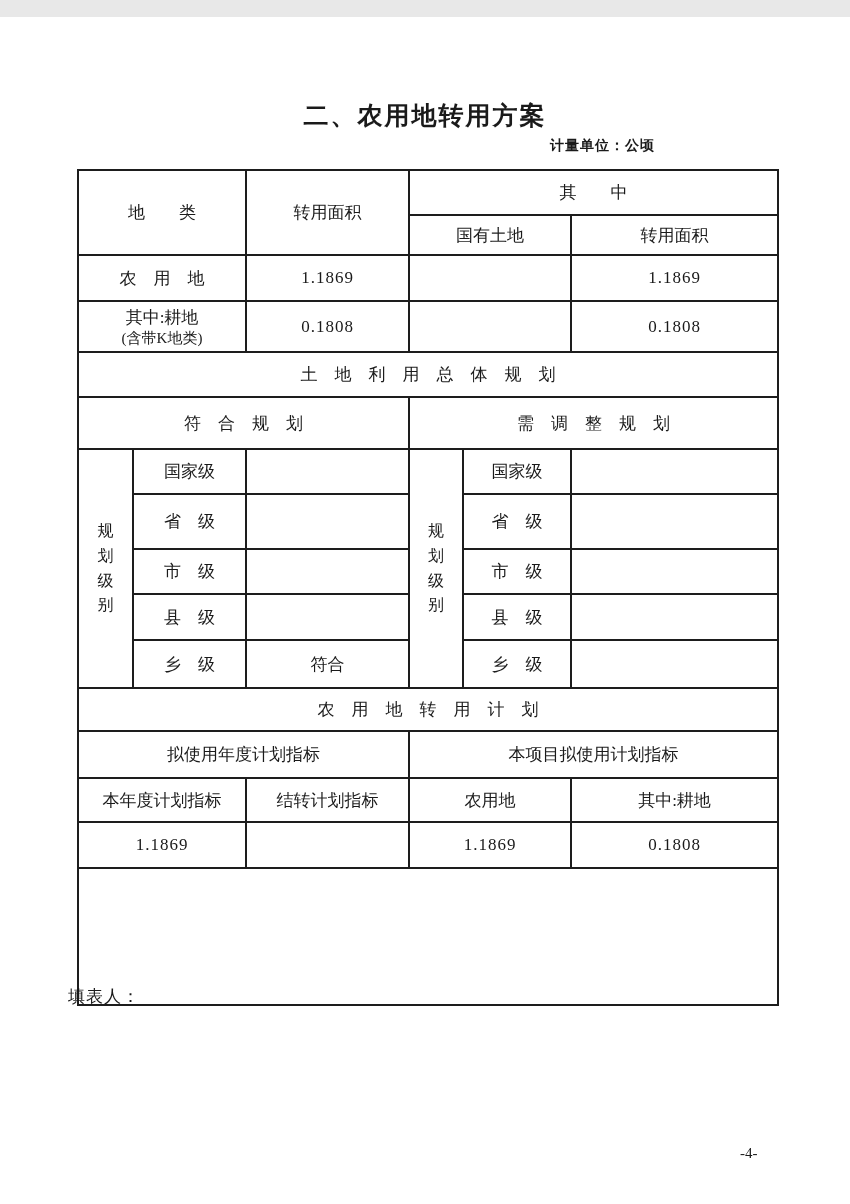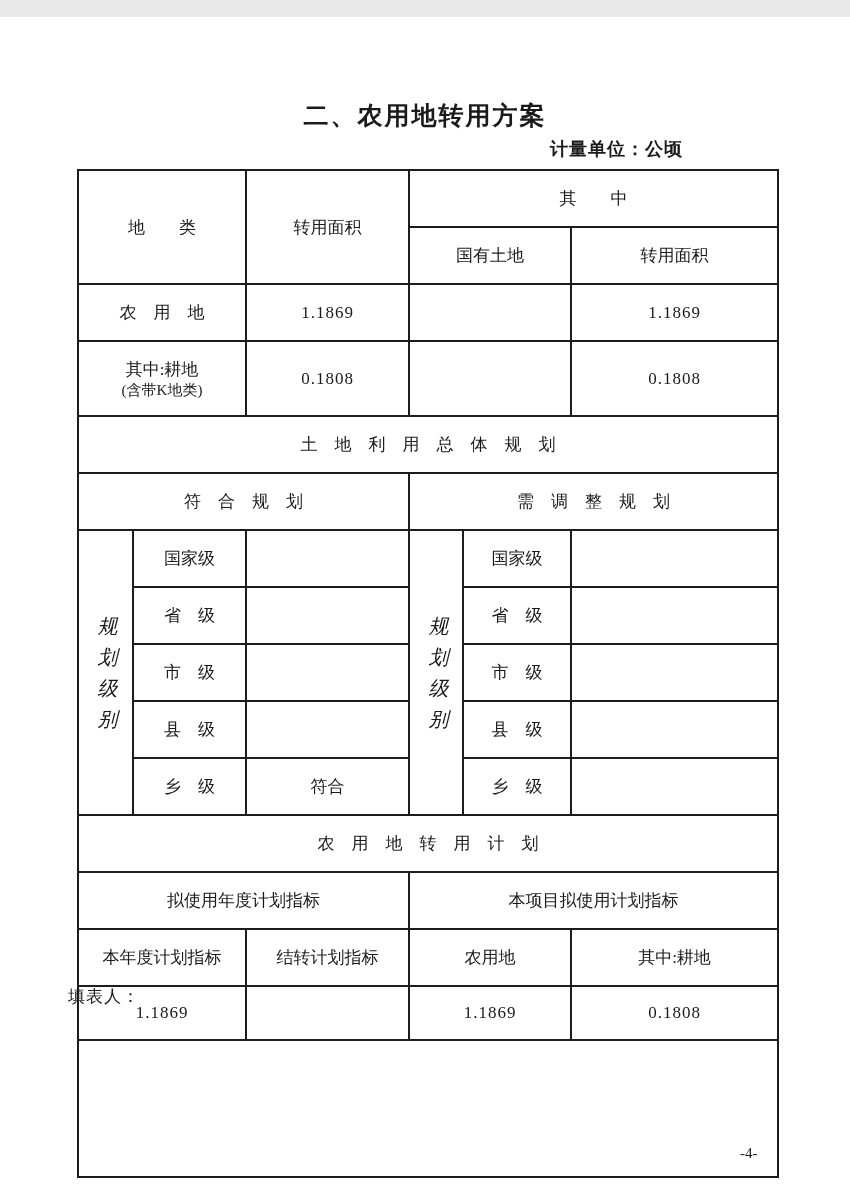--- a/index.html
+++ b/index.html
@@ -21,48 +21,47 @@
     text-align: center;
     font-family: "Liberation Sans", sans-serif;
     font-weight: bold;
     font-size: 25px;
     letter-spacing: 2px;
   }
   .unit-note {
     position: absolute;
     top: 120px;
     left: 550px;
-    font-size: 18px;
+    font-size: 14px;
     font-weight: bold;
     letter-spacing: 1px;
   }
   table.main {
     position: absolute;
     top: 152px;
     left: 77px;
     width: 700px;
     border-collapse: collapse;
     table-layout: fixed;
   }
   table.main td {
     border: 2px solid #1d1d1d;
     text-align: center;
     vertical-align: middle;
     font-size: 17px;
-    padding: 16px;
+    padding: 4px;
     overflow: hidden;
   }
   .small-line { font-size: 15px; line-height: 1.2; }
   .vtext {
     display: inline-block;
     width: 1.25em;
     line-height: 1.55;
-    font-size: 20px;
+    font-size: 16px;
     word-break: break-all;
-    font-style: italic;
   }
   .num { letter-spacing: 1px; }
   .preparer {
     position: absolute;
     top: 968px;
     left: 68px;
     font-size: 17px;
     letter-spacing: 1px;
   }
   .pagenum {
@@ -112,21 +111,21 @@
           <div class="small-line">(含带K地类)</div>
         </td>
         <td class="num">0.1808</td>
         <td colspan="2"></td>
         <td class="num">0.1808</td>
       </tr>
 
       <tr style="height:45px">
         <td colspan="6">土　地　利　用　总　体　规　划</td>
       </tr>
-      <tr style="height:43px">
+      <tr style="height:52px">
         <td colspan="3">符　合　规　划</td>
         <td colspan="3">需　调　整　规　划</td>
       </tr>
 
       <tr style="height:45px">
         <td rowspan="5">
           <span class="vtext">规划级别</span>
         </td>
         <td>国家级</td>
         <td></td>
@@ -141,21 +140,21 @@
         <td></td>
         <td>省　级</td>
         <td></td>
       </tr>
       <tr style="height:45px">
         <td>市　级</td>
         <td></td>
         <td>市　级</td>
         <td></td>
       </tr>
-      <tr style="height:40px">
+      <tr style="height:46px">
         <td>县　级</td>
         <td></td>
         <td>县　级</td>
         <td></td>
       </tr>
       <tr style="height:48px">
         <td>乡　级</td>
         <td>符合</td>
         <td>乡　级</td>
         <td></td>

